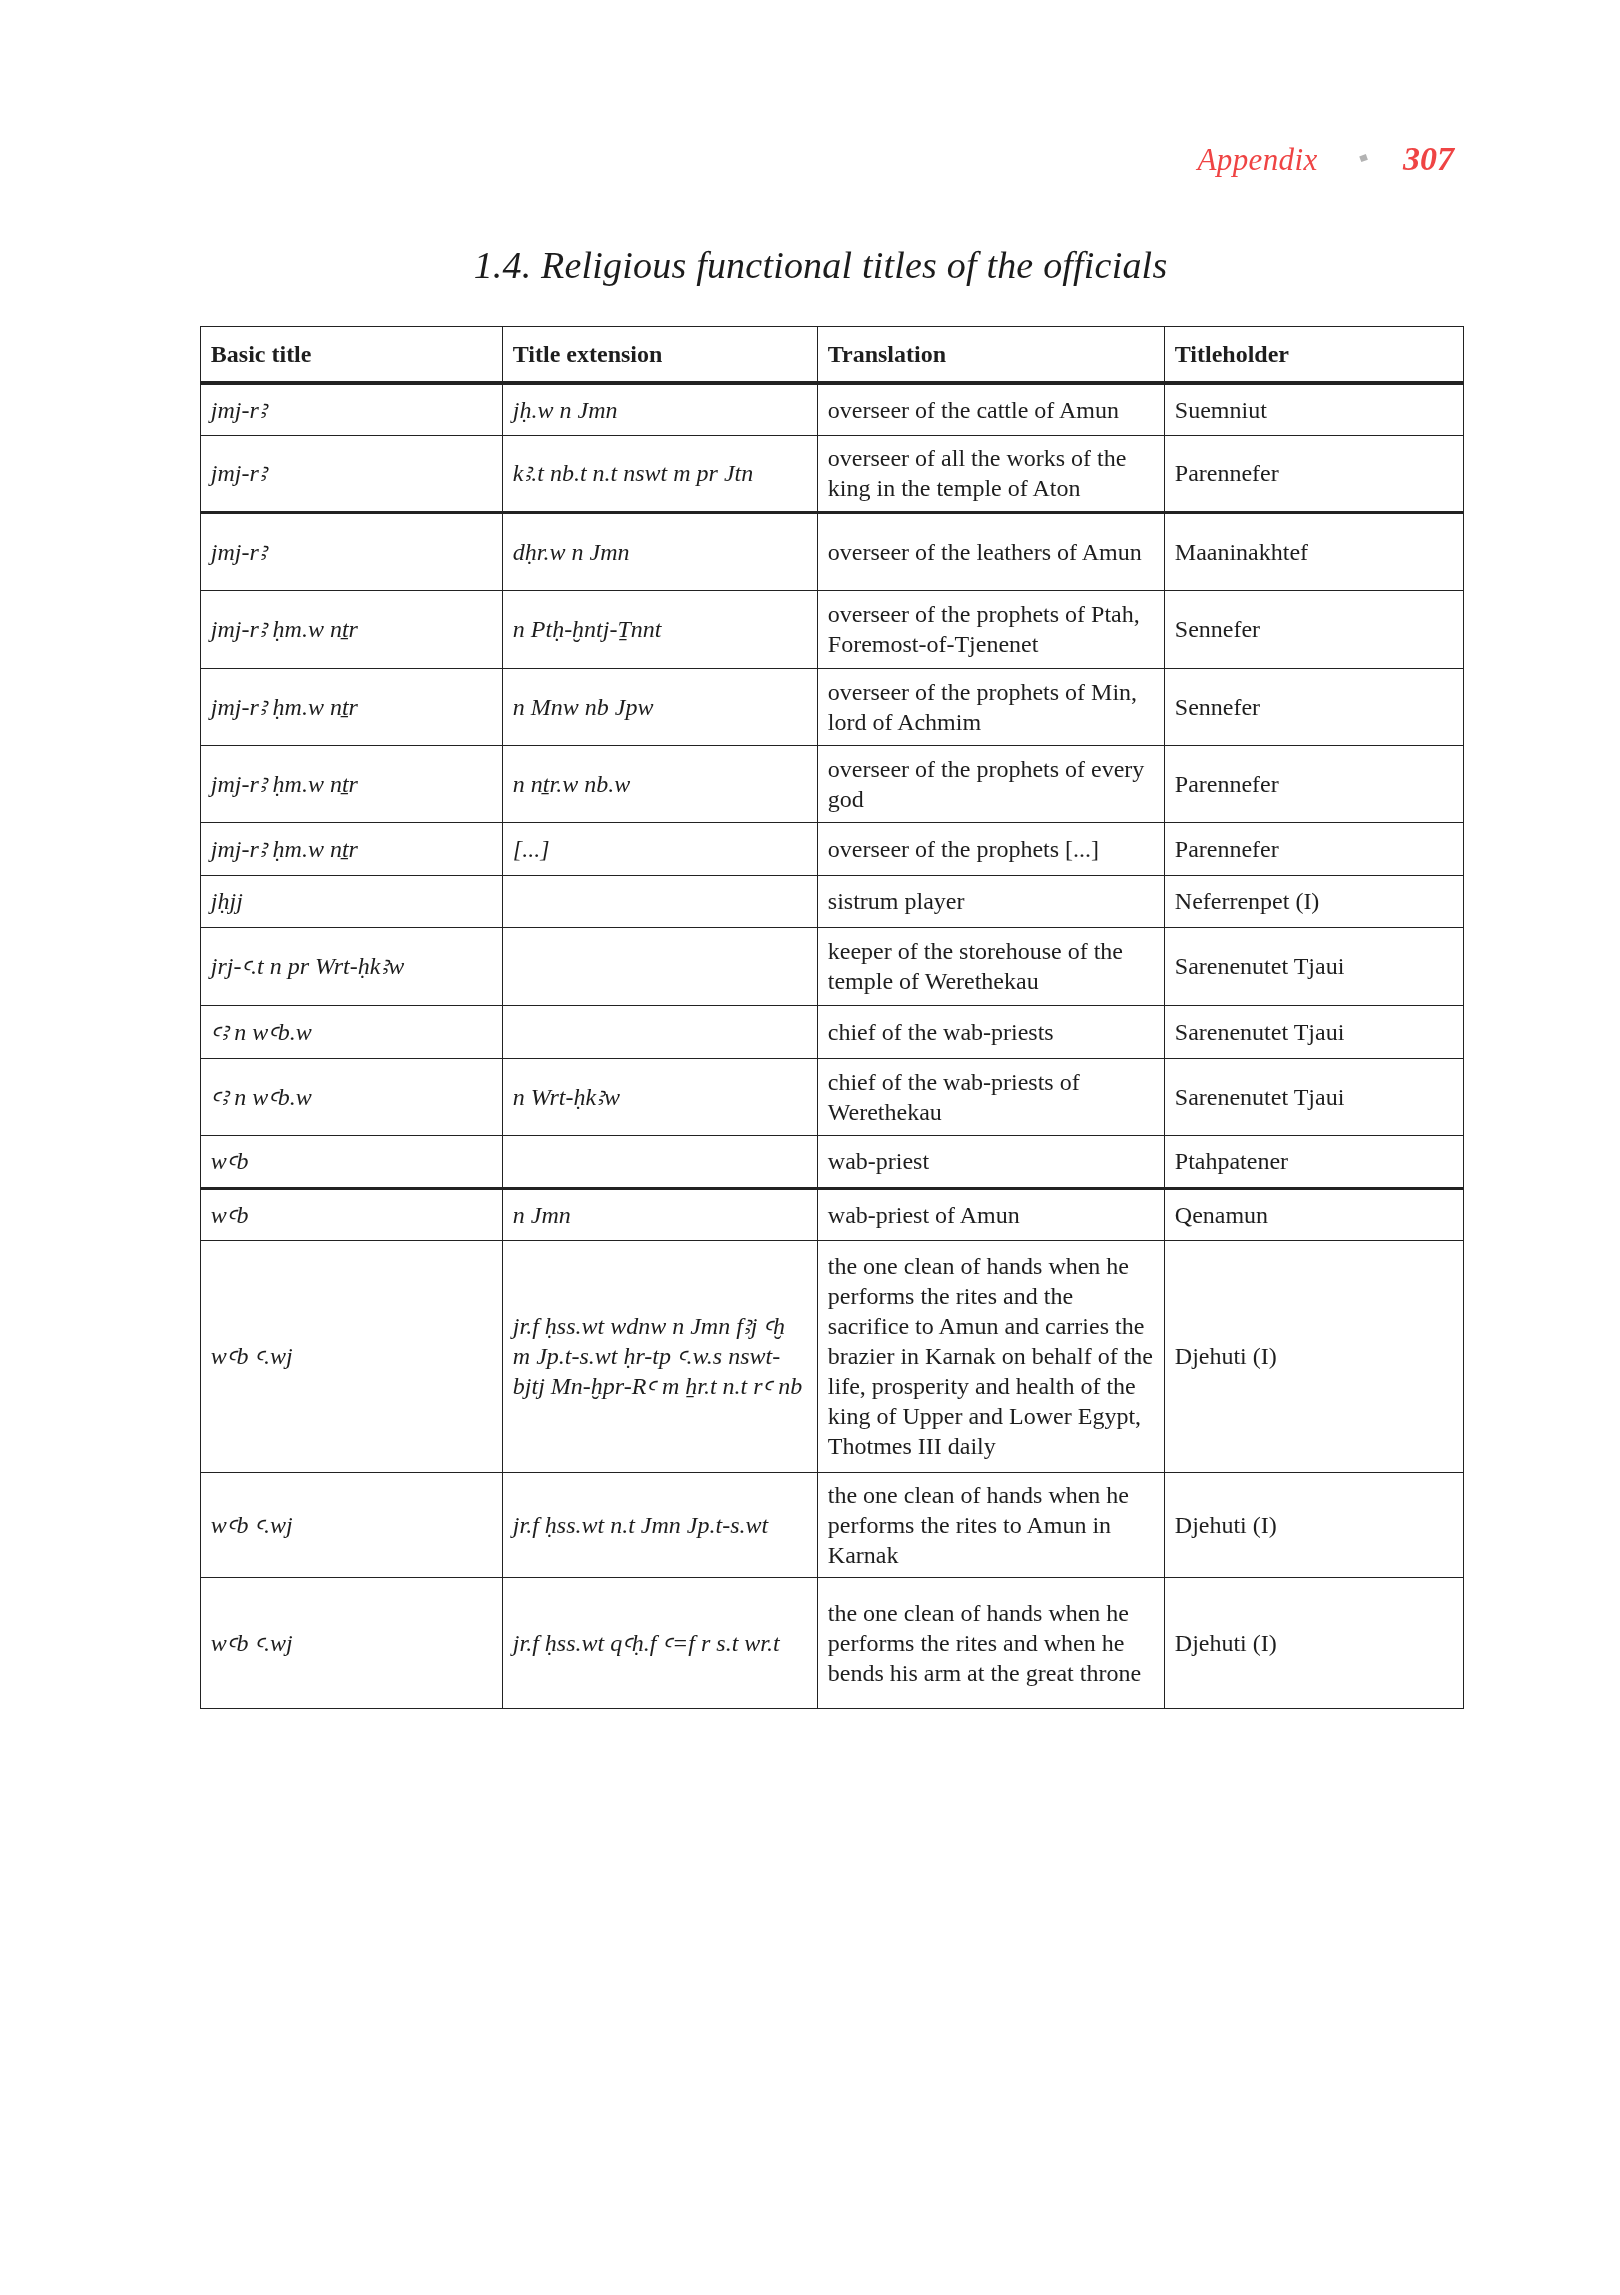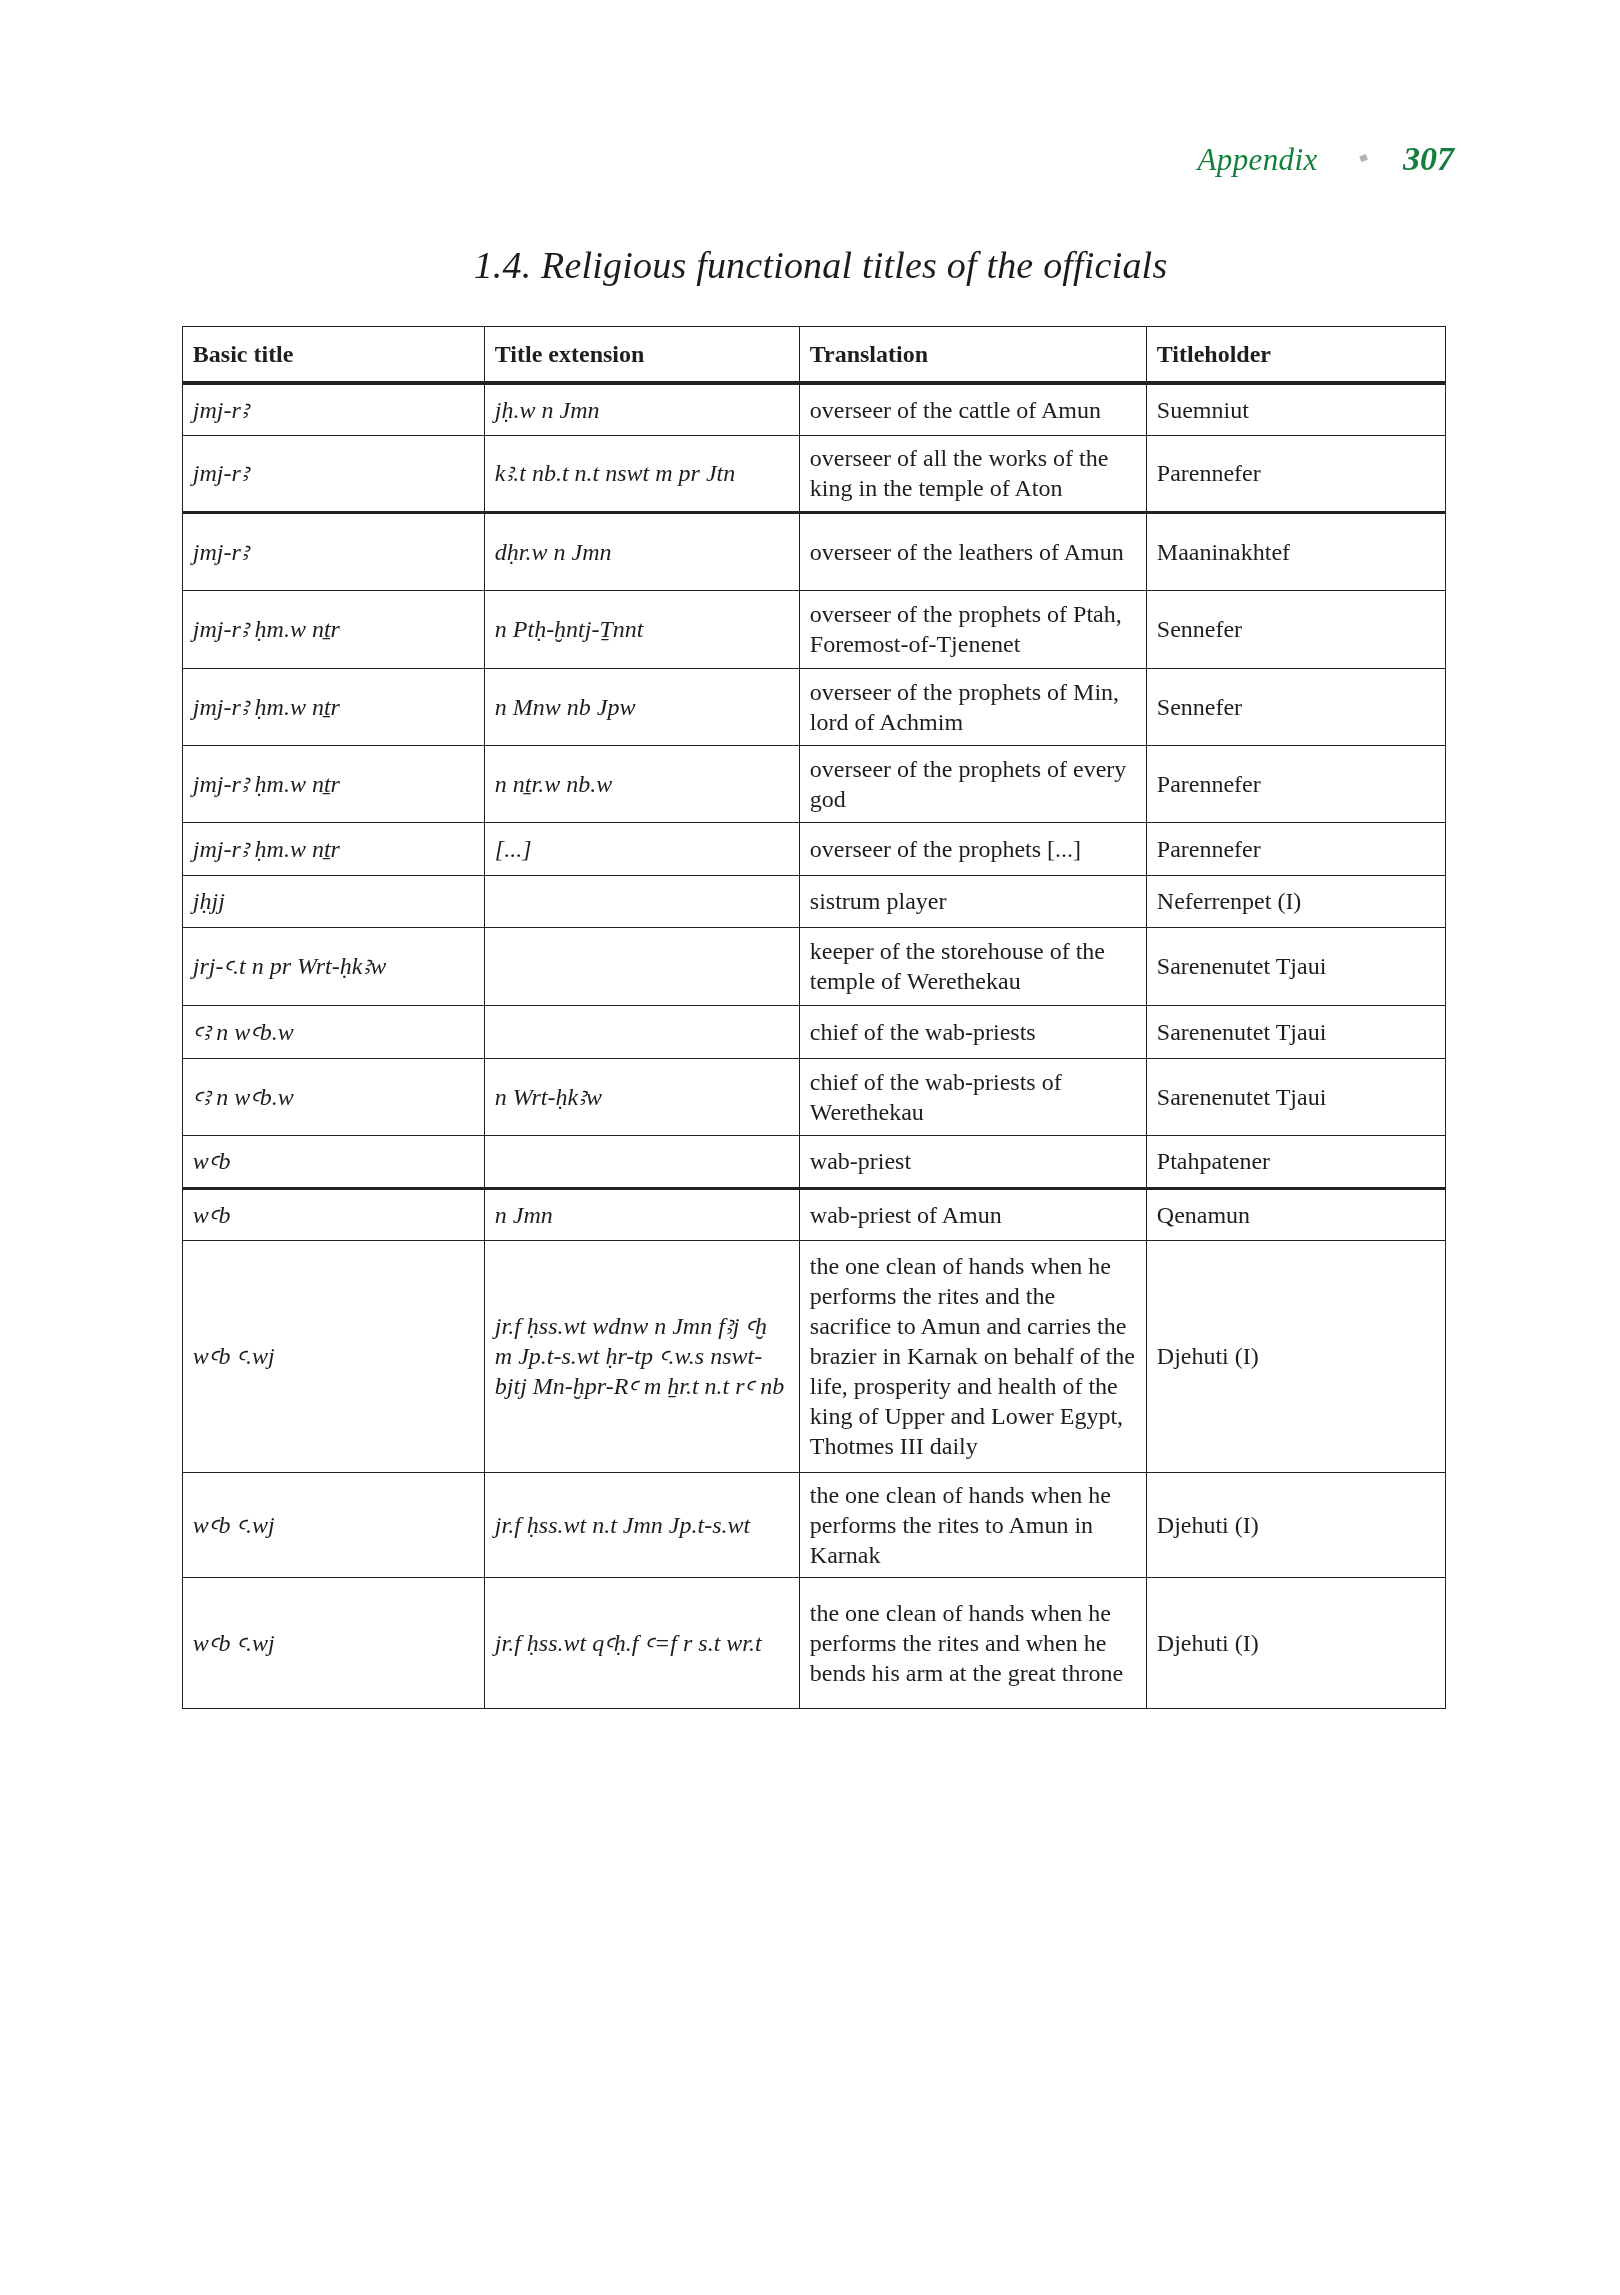--- a/index.html
+++ b/index.html
@@ -1,22 +1,22 @@
 <!DOCTYPE html>
 <html style="font-size:13px"><head>
 <meta charset="utf-8">
 <style>
   html, body { margin: 0; padding: 0; background: #ffffff; }
   body { width: 1620px; height: 2295px; position: relative; overflow: hidden; font-family: "Liberation Serif", "DejaVu Serif", serif; color: #1e1e1e; }
-  .running-header { position: absolute; top: 140px; left: 1176px; width: 278px; height: 41px; display: flex; align-items: baseline; justify-content: flex-end; color: #15803d; }
+  .running-header { position: absolute; top: 140px; left: 1176px; width: 278px; height: 41px; display: flex; align-items: baseline; justify-content: flex-end; color: #ef4444; }
   .rh-section { font-style: italic; font-size: 31px; letter-spacing: 0.4px; }
   .rh-bullet { display: inline-block; width: 7.3px; height: 5.7px; background: #b3b3b3; transform: rotate(-20deg); margin: 0 36px 0 42px; position: relative; top: -9.8px; }
   .rh-page { font-size: 34px; font-weight: bold; font-style: italic; }
   .section-title { position: absolute; top: 243px; left: 0; width: 1641px; text-align: center; font-style: italic; font-size: 38px; color: #1c1c1c; letter-spacing: 0.2px; }
-  table.titles { position: absolute; top: 326px; left: 182px; width: 1263px; border-collapse: collapse; table-layout: fixed; }
+  table.titles { position: absolute; top: 326px; left: 200px; width: 1263px; border-collapse: collapse; table-layout: fixed; }
   table.titles th, table.titles td { border: 1.6px solid #222; padding: 0 9.8px; vertical-align: middle; text-align: left; font-size: 24px; line-height: 30px; }
   table.titles th { font-weight: bold; height: 54px; border-bottom: 4.1px solid #222; }
   table.titles col.c1 { width: 302px; }
   table.titles col.c2 { width: 315px; }
   table.titles col.c3 { width: 347px; }
   table.titles col.c4 { width: 299px; }
   .translit { font-style: italic; }
   tr.thick-bottom td { border-bottom: 3.3px solid #222; }
 </style>
 </head>

